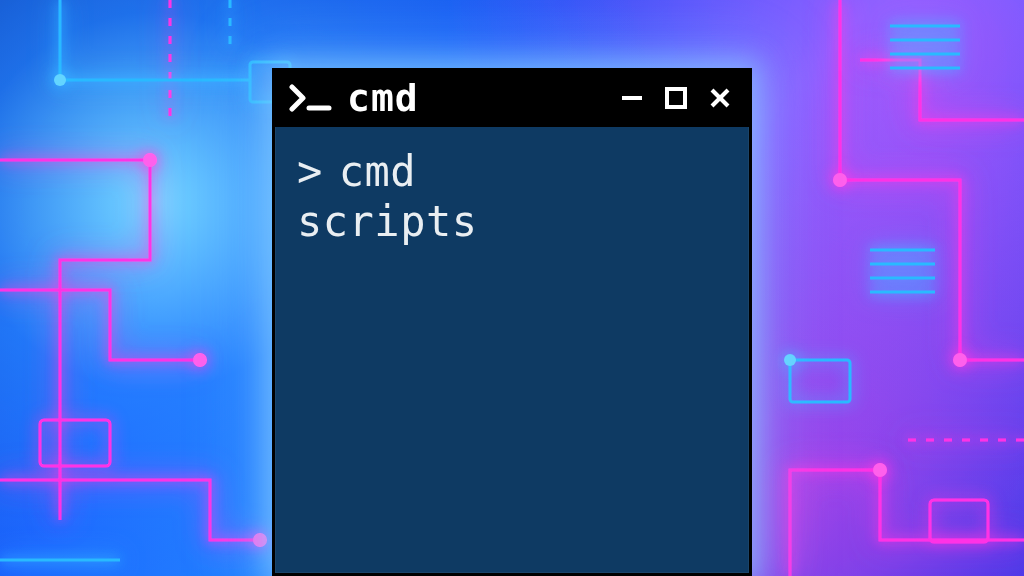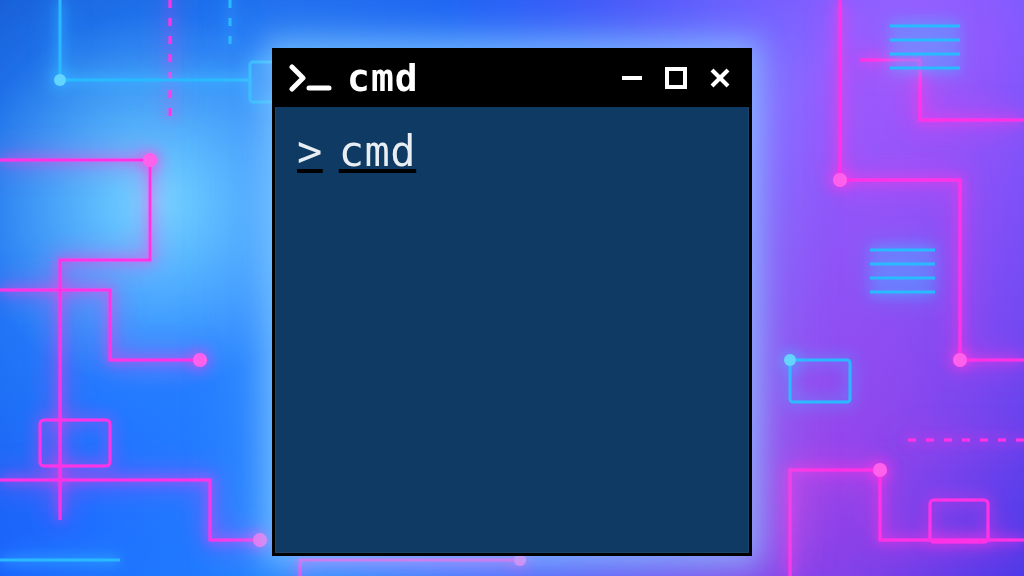--- a/index.html
+++ b/index.html
@@ -19,21 +19,21 @@
   .glowM { stroke:#ff3ad6; stroke-width:3; fill:none; filter: drop-shadow(0 0 6px #ff3ad6) drop-shadow(0 0 14px #ff3ad6cc); }
   .glowB { stroke:#39b7ff; stroke-width:3; fill:none; filter: drop-shadow(0 0 6px #49c2ff) drop-shadow(0 0 12px #49c2ffaa); }
   .nodeM { fill:#ff66e0; filter: drop-shadow(0 0 8px #ff3ad6); }
   .nodeB { fill:#6fd2ff; filter: drop-shadow(0 0 8px #49c2ff); }
   .chip  { fill:none; stroke-width:3; }
   .chipM { stroke:#ff3ad6; filter: drop-shadow(0 0 8px #ff3ad6); }
   .chipB { stroke:#39b7ff; filter: drop-shadow(0 0 8px #49c2ff); }
   .dash  { stroke-dasharray:8 10; }
 
   
-  .stage { position:absolute; inset:0; display:flex; align-items:center; justify-content:center;text-decoration:underline; }
+  .stage { position:absolute; inset:0; display:flex; align-items:flex-end; justify-content:center; }
   .window {
     margin-top: 28px;
     width: 480px; height: 508px;
     background:#0e3a63;
     border:3px solid #000;
     box-shadow:
       0 0 0 1px rgba(255,255,255,0.05) inset,
       0 0 24px 8px rgba(140,210,255,0.55),
       0 0 60px 18px rgba(140,210,255,0.35);
     display:flex; flex-direction:column;
@@ -140,16 +140,17 @@
           </svg>
         </span>
       </div>
     </div>
 
     <div class="term-body">
       <div class="prompt-line">
         <span class="prompt">&gt;</span>
         <span>cmd</span>
       </div>
+      <div class="out">scripts</div>
     </div>
 
   </div>
 </div>
 
 </body></html>

